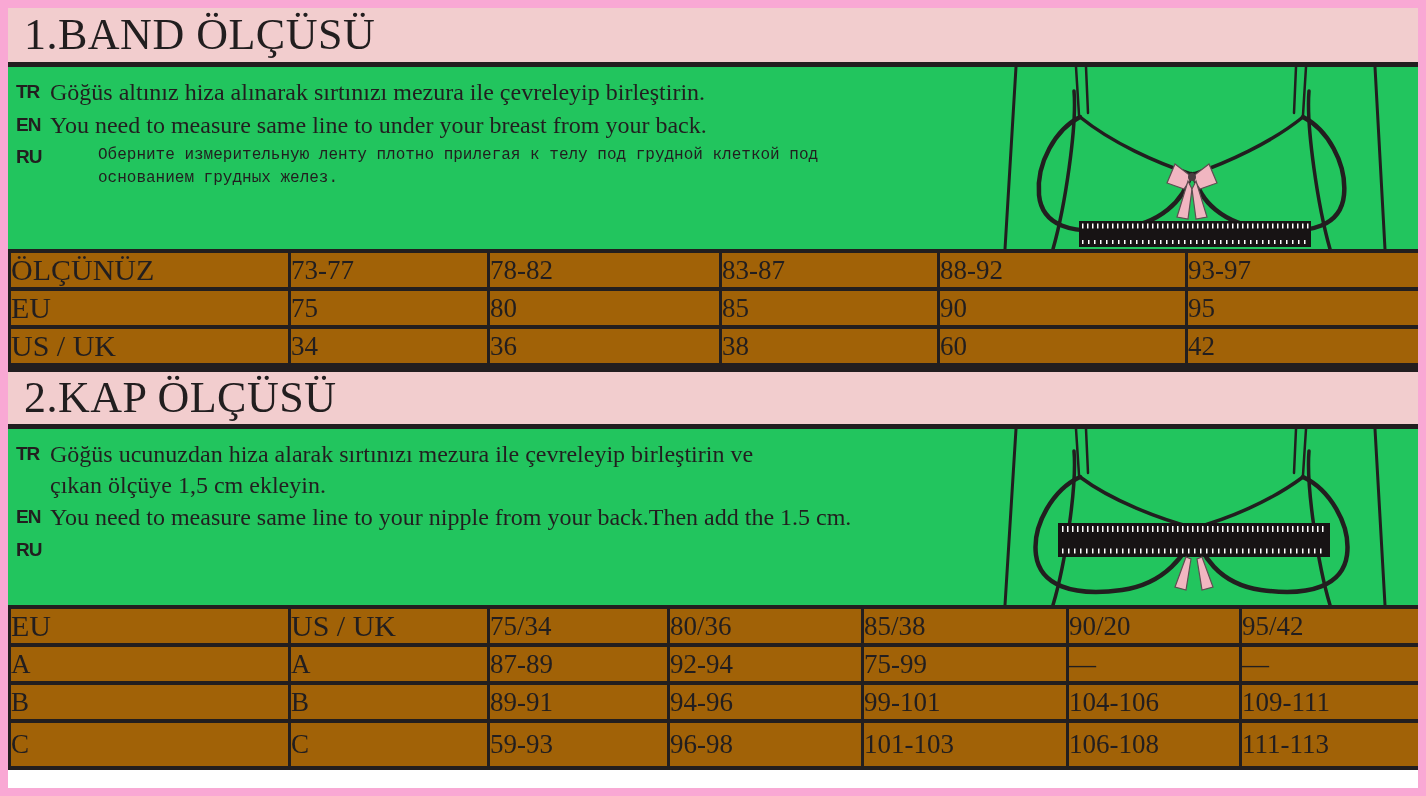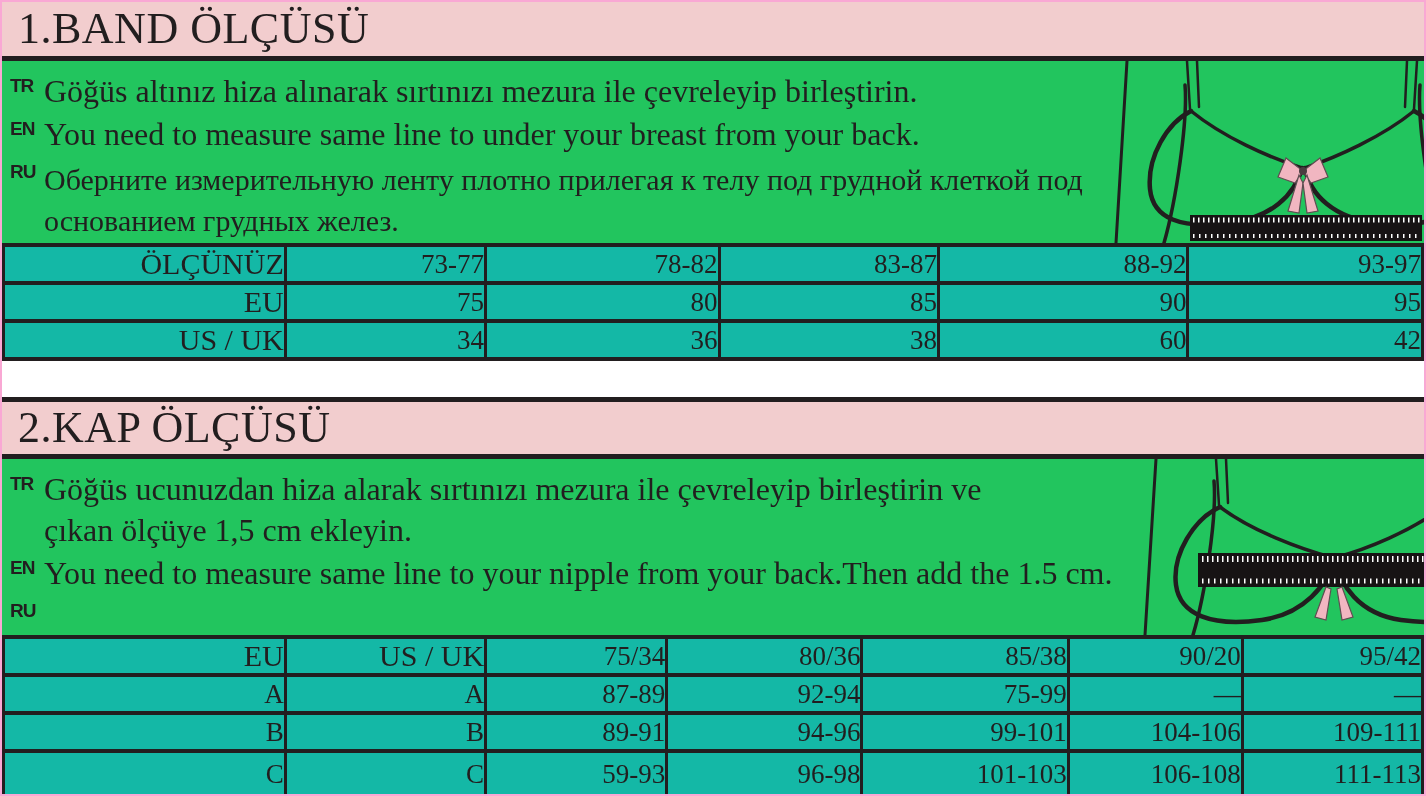--- a/index.html
+++ b/index.html
@@ -1,59 +1,59 @@
 <!DOCTYPE html>
 <html><head>
 <meta charset="utf-8">
 <style>
   * { margin:0; padding:0; box-sizing:border-box; }
   html,body { background:#ffffff; }
   .page {
     width:1426px; height:796px;
-    border:2px solid #f9a8d4;
+    border:8px solid #f9a8d4;
     background:#ffffff;
     color:#221e1f;
     font-family:"Liberation Serif", serif;
     overflow:hidden;
   }
   .bar {
     background:#f2cdce;
     height:59px;
     border-bottom:5px solid #221e1f;
     display:flex; align-items:center;
     padding-left:16px;
     font-size:44px;
     letter-spacing:0.5px;
     line-height:1;
   }
-  .bar.second { border-top:5px solid #221e1f; height:62px;margin-top:36px; }
+  .bar.second { border-top:5px solid #221e1f; height:62px; }
   .content { display:flex; background:#22c55e; }
   .content.c1 { height:182px; }
   .content.c2 { height:176px; }
   .instructions { flex:1; padding:10px 0 0 8px; }
   .instr { display:flex; margin-bottom:2px; }
   .lang {
     font-family:"Liberation Sans", sans-serif;
     font-weight:bold;
     font-size:19px;
     letter-spacing:-1px;
     width:34px; flex:none;
     padding-top:4px;
   }
-  .itext { font-size:32px; line-height:1.28; }
-  .itext.ru { font-family:Liberation Serif, serif; font-size:30px; line-height:1.38; padding-top:2px; }
+  .itext { font-size:24px; line-height:1.28; }
+  .itext.ru { font-family:Liberation Mono, monospace; font-size:16px; line-height:1.38; padding-top:2px;margin-left:48px; }
   .itext > div { white-space:nowrap; }
   .figure { width:446px; flex:none; }
   .figure svg { display:block; }
   table { width:100%; border-collapse:collapse; table-layout:fixed; }
   td {
     border:3px solid #221e1f;
     border-top-width:4px; border-bottom-width:4px;
-    background:#14b8a6;
-    text-align:right; vertical-align:middle;
+    background:#a16207;
+    text-align:left; vertical-align:middle;
     font-size:27px;
     height:38px;
     overflow:hidden;
   }
   .band-table td { height:38px; }
   .cup-table tr:last-child td { height:47px; }
   td.big { font-size:30px; }
 </style>
 </head>
 <body>

